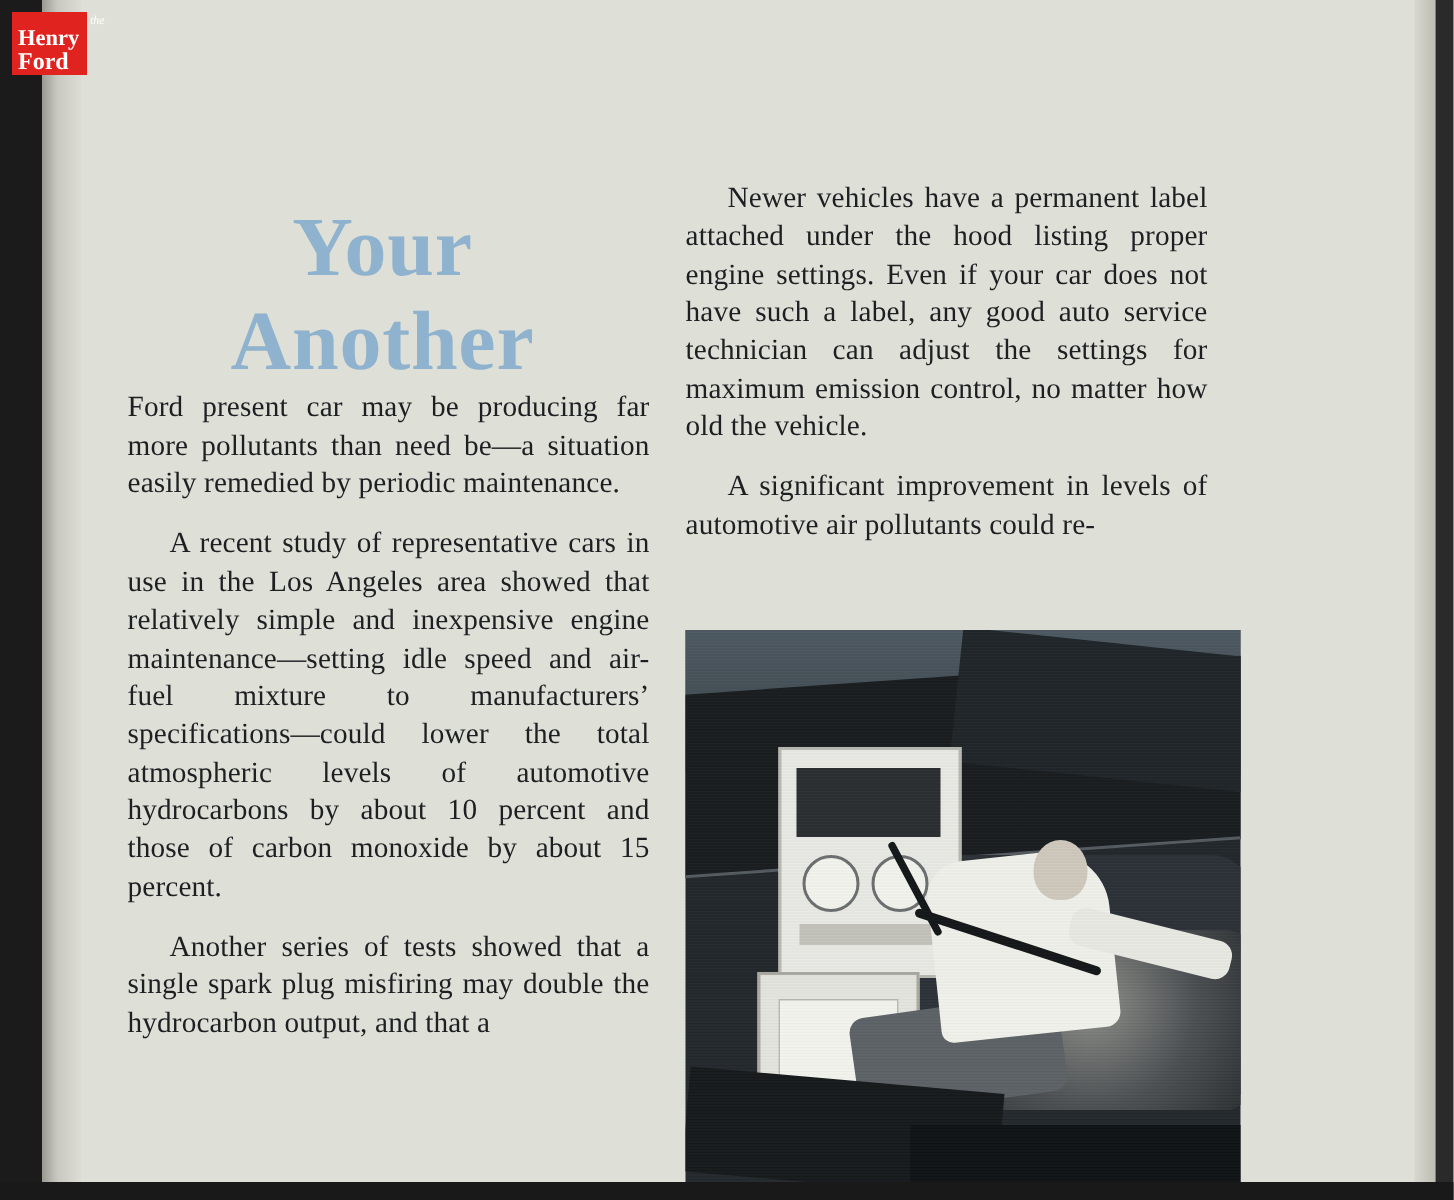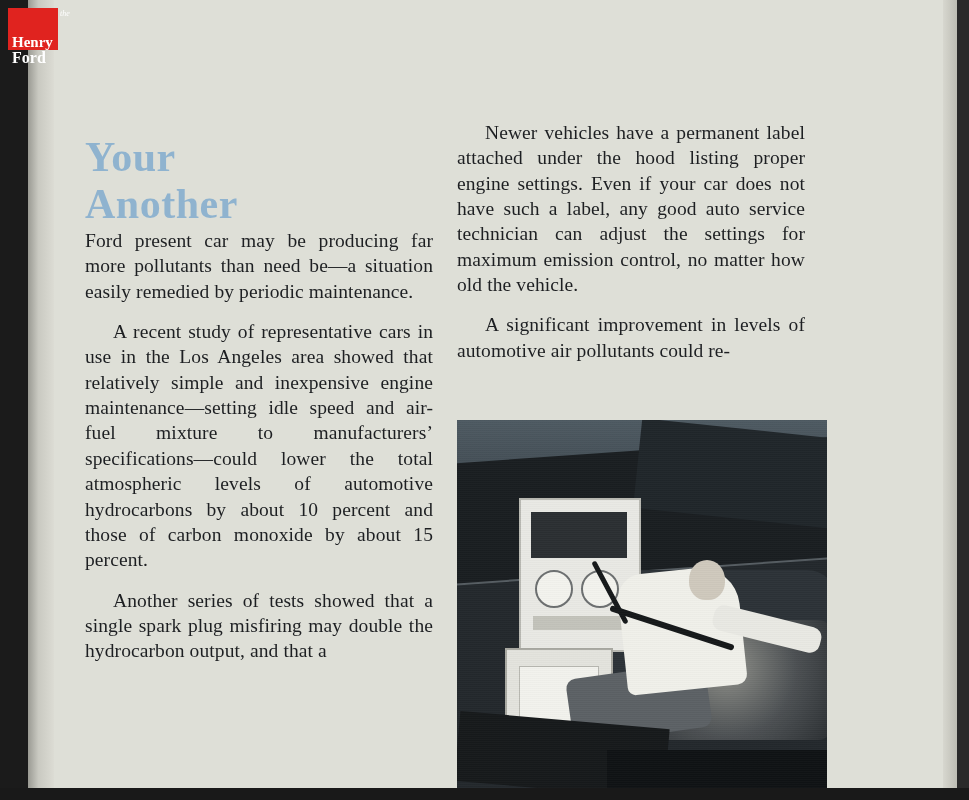--- a/index.html
+++ b/index.html
@@ -78,21 +78,21 @@
     font-size: 8px;
     display: block;
     font-style: italic;
     margin-left: 1px;
     padding-left: 48px;
   }
   .logo .henry {
     font-size: 15px;
     font-weight: bold;
     display: block;
-    margin-top: 17px;
+    margin-top: 1px;
     margin-left: 1px;
   }
   .logo .ford {
     font-size: 16px;
     font-weight: bold;
     display: block;
     margin-left: 1px;
   }
 
   
@@ -103,23 +103,24 @@
     width: 348px;
   }
   .col-right {
     position: absolute;
     left: 403px;
     top: 120px;
     width: 348px;
   }
 
   .title {
+    text-align: center;
     color: #8fb3cf;
     font-family: "Liberation Serif", serif;
-    font-size: 42px;
+    font-size: 56px;
     line-height: 1.12;
     letter-spacing: 0.5px;
     margin: 14px 0 0 0;
     width: 340px;
   }
   .title span { display: block; }
 
   p.body {
     color: #1d1f22;
     font-size: 19.5px;

